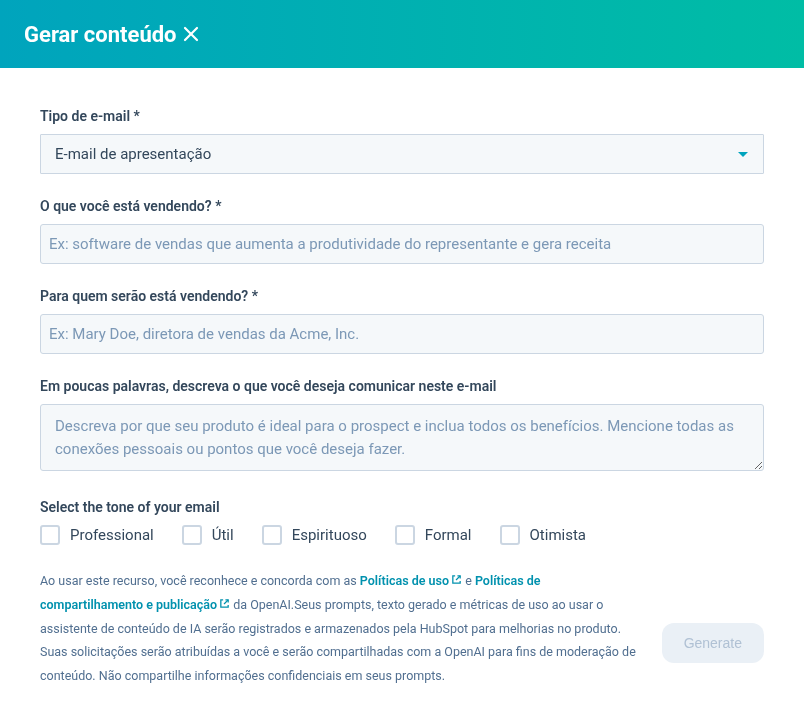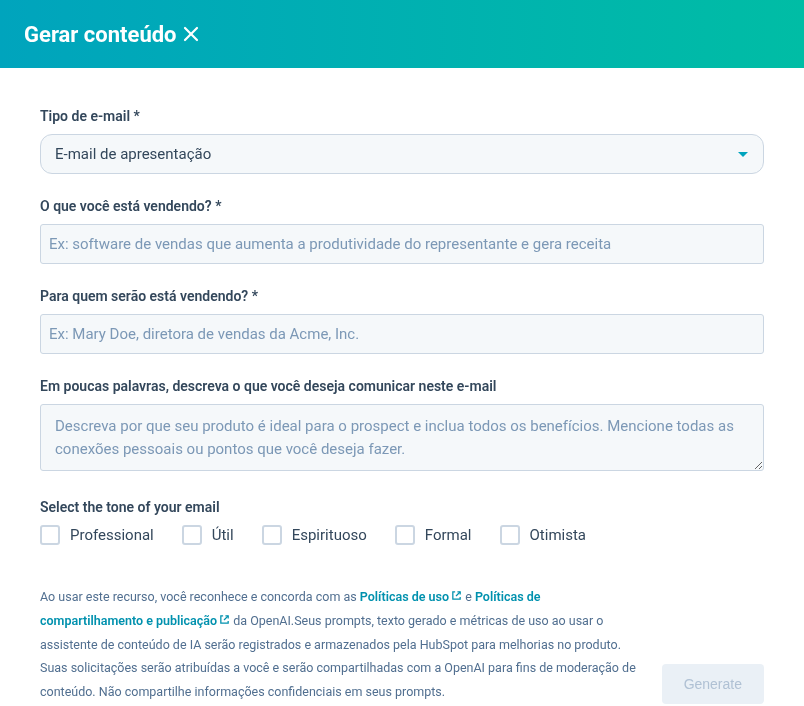--- a/index.html
+++ b/index.html
@@ -43,21 +43,21 @@
       font-weight: 600;
       margin-bottom: 10px;
     }
     .select-wrapper {
       position: relative;
     }
     .select-control {
       width: 100%;
       background: #f5f8fa;
       border: 1px solid #cbd6e2;
-      border-radius: 12px;
+      border-radius: 1px;
       padding: 10px 14px;
       font-size: 15px;
       color: #33475b;
       display: flex;
       align-items: center;
       justify-content: space-between;
       cursor: pointer;
     }
     .caret-down {
       color: #00a4bd;
@@ -106,22 +106,22 @@
       cursor: pointer;
       background: #fff;
     }
     .checkbox-label {
       color: #33475b;
       font-size: 15px;
     }
     .footer-row {
       display: flex;
       gap: 24px;
-      align-items: flex-end;
-      margin-top: 40px;
+      align-items: center;
+      margin-top: 24px;
     }
     .disclaimer {
       color: #516f90;
       font-size: 12.5px;
       line-height: 1.9;
       flex: 1;
     }
     .disclaimer a {
       color: #0091ae;
       text-decoration: none;
@@ -129,21 +129,21 @@
     }
     .ext-icon {
       display: inline-block;
       margin-left: 2px;
       vertical-align: baseline;
     }
     .generate-btn {
       background: #eaf0f6;
       color: #b0c1d4;
       border: none;
-      border-radius: 4px;
+      border-radius: 12px;
       padding: 12px 22px;
       font-size: 14px;
       font-weight: 500;
       cursor: not-allowed;
       white-space: nowrap;
       margin-top: 30px;
     }
   </style>
 </head>
 <body>

